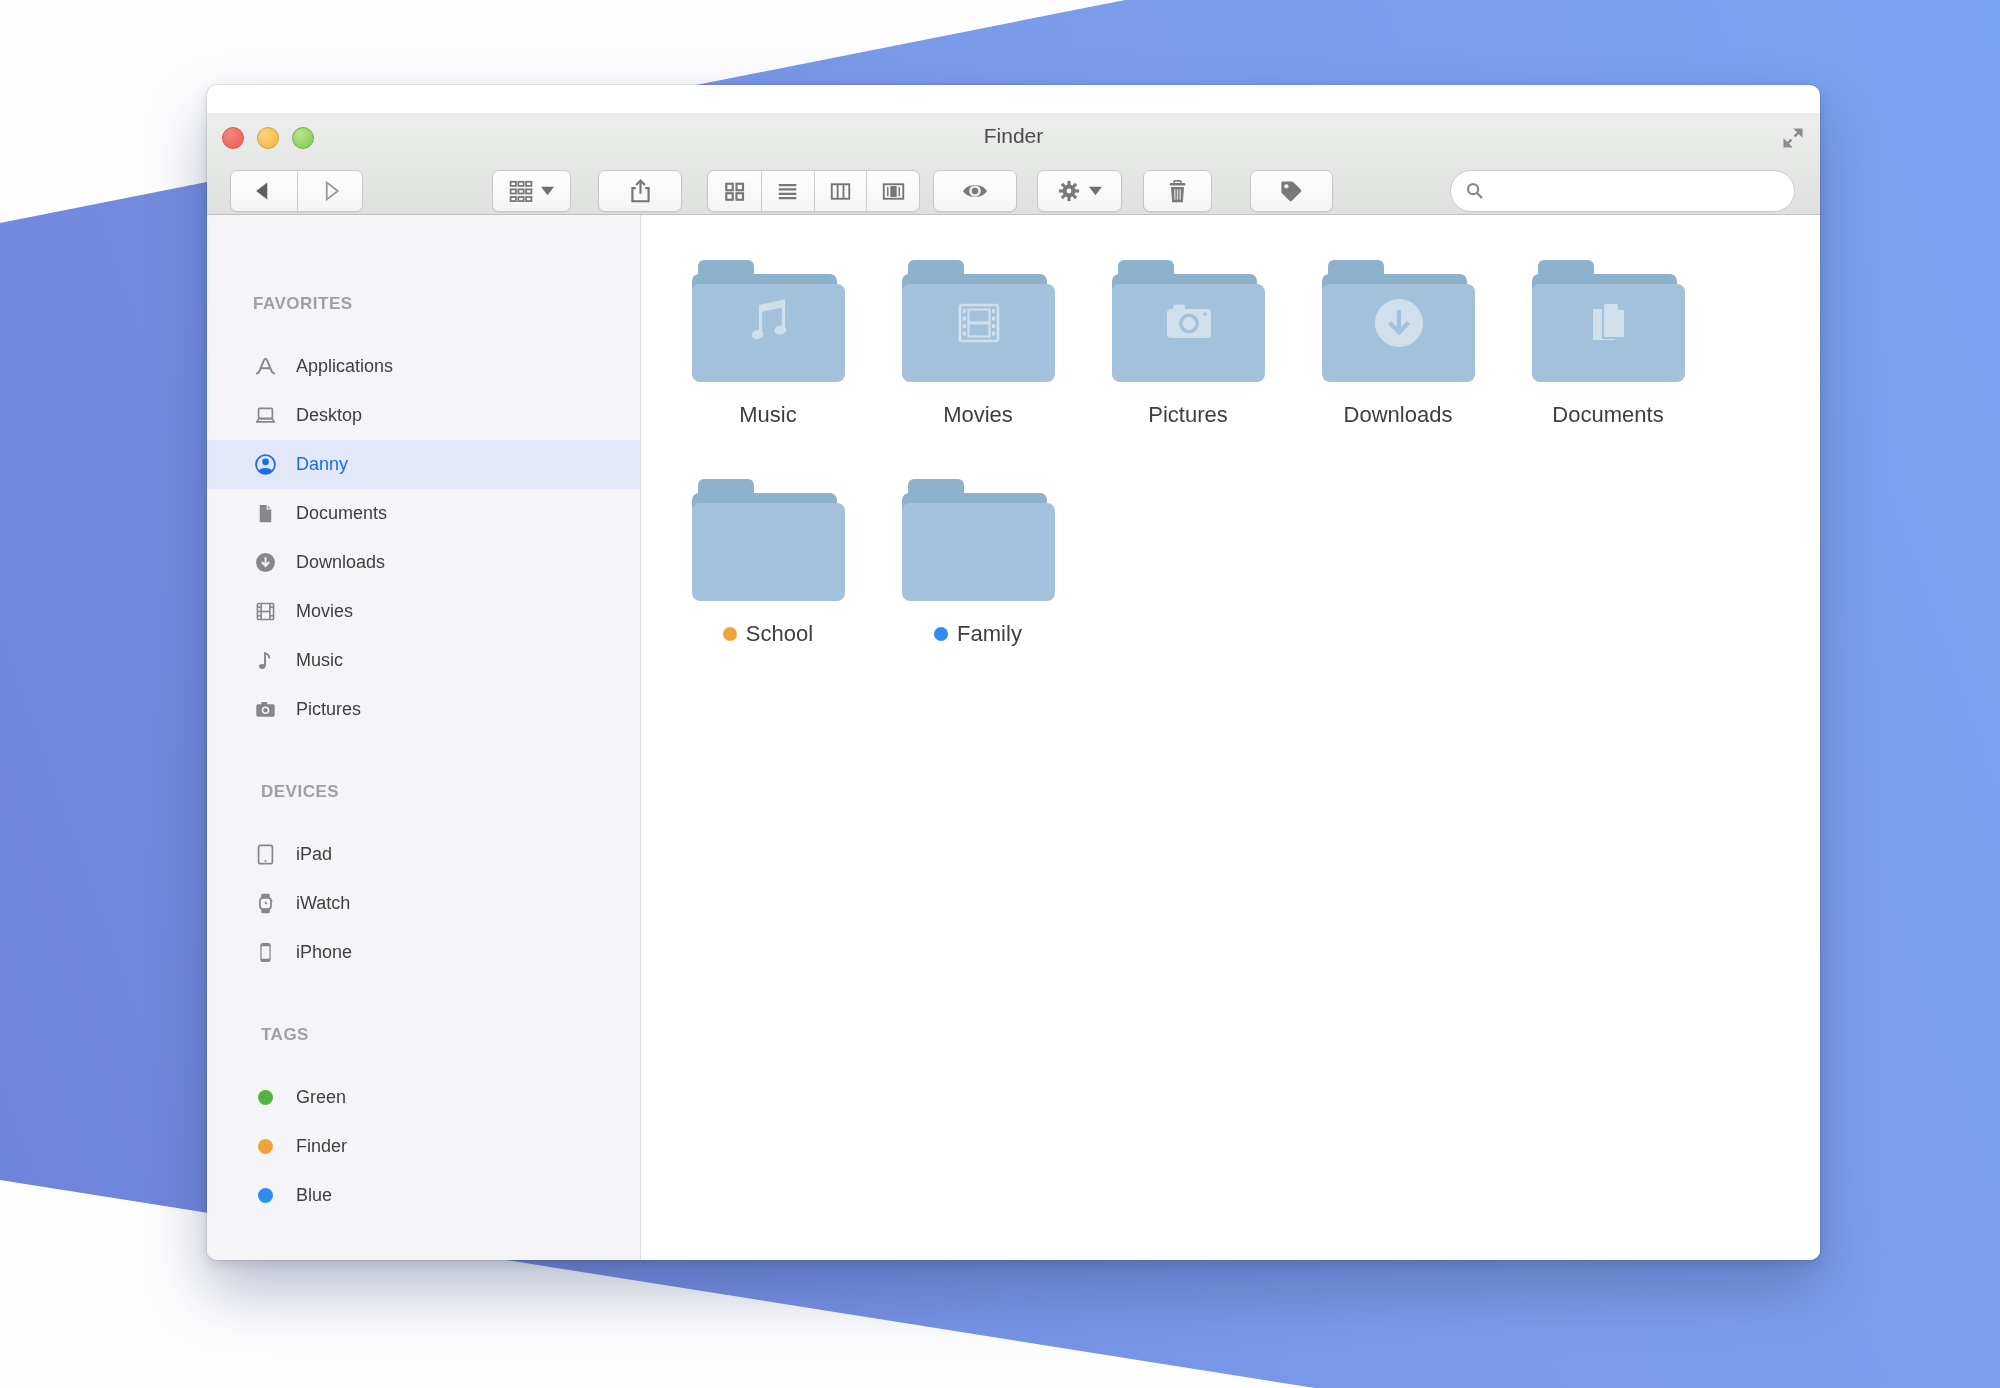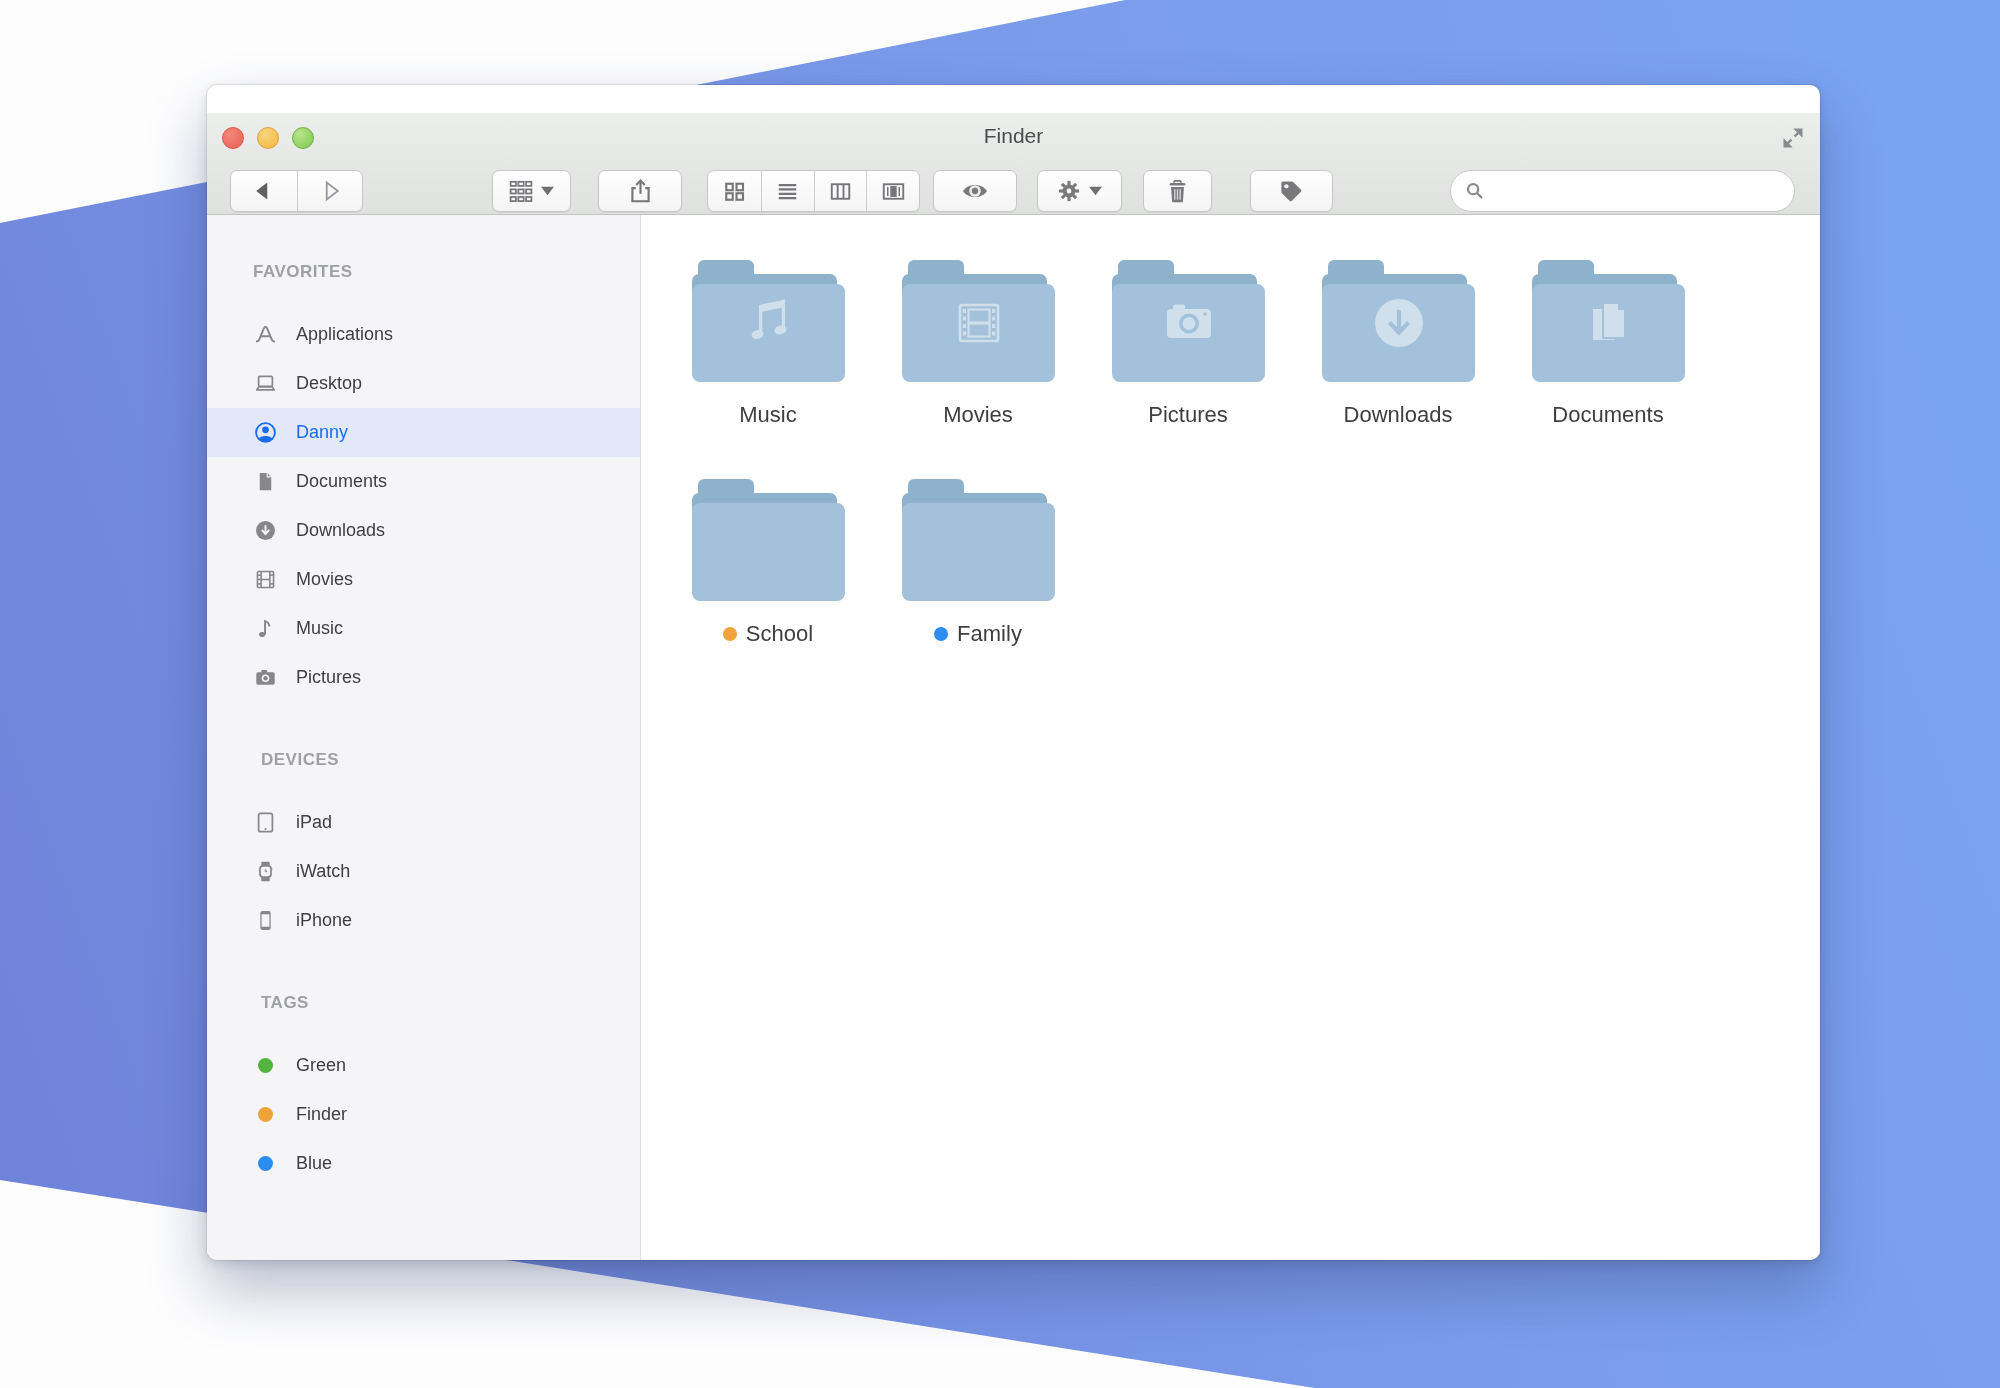--- a/index.html
+++ b/index.html
@@ -60,21 +60,21 @@
     position:absolute; left:1243px; top:57px; width:345px; height:42px;
     background:#fff; border:1px solid #c9c9c9; border-radius:21px;
     display:flex; align-items:center; padding-left:13px; gap:8px;
   }
   .searchbox input { border:none; outline:none; flex:1; height:100%; font-size:18px; background:transparent; border-radius:21px; }
 
   
   .win-body { display:flex; height:1059px; }
   .sidebar {
     width:434px; background:#f5f5f7; border-right:1px solid #dddde1;
-    padding-top:32px; flex-shrink:0;
+    padding-top:64px; flex-shrink:0;
   }
   .sec-title {
     height:49px; display:flex; align-items:center; padding-left:46px;
     font-size:17px; font-weight:bold; color:#9fa0a5; letter-spacing:.5px;
   }
   .sec-list { list-style:none; margin-top:14px; }
   .sec-gap { margin-top:33px;margin-left:8px; }
   .s-item {
     height:49px; display:flex; align-items:center; padding-left:46px; gap:19px;
     font-size:18px; color:#3f3f41; cursor:default;

